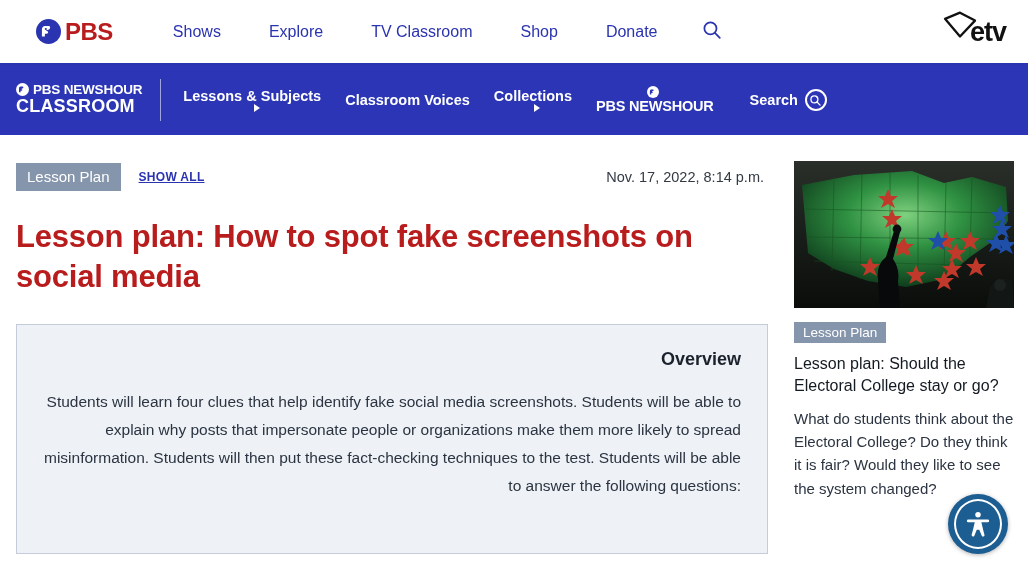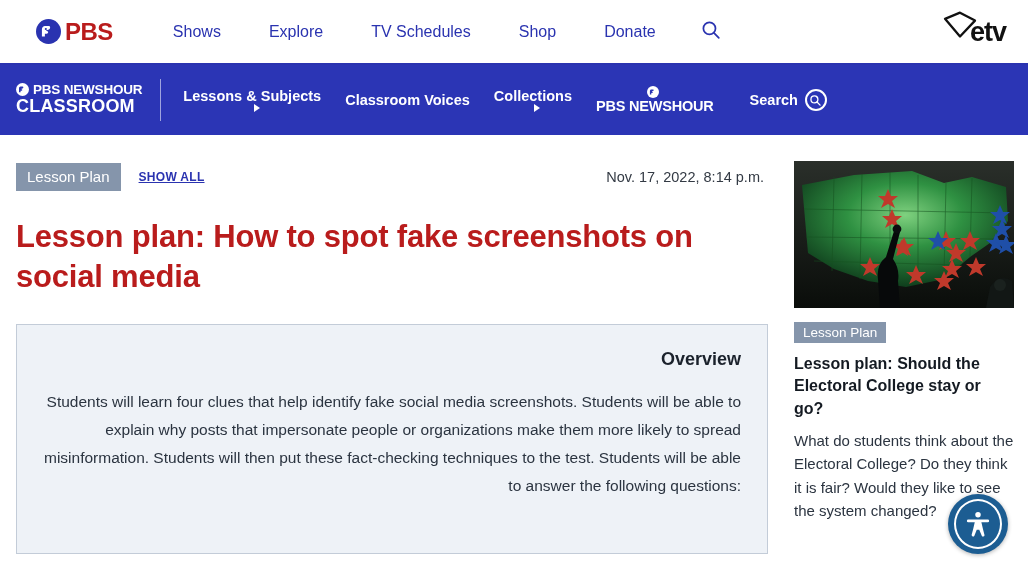--- a/index.html
+++ b/index.html
@@ -266,21 +266,21 @@
   .thumb-badge {
     display: inline-block;
     background: #8595ab;
     color: #fff;
     font-size: 13.5px;
     padding: 3px 9px;
     margin-top: 14px;
   }
   .card-title {
     font-size: 16px;
-    font-weight: bold;
+    font-weight: normal;
     color: #141a22;
     line-height: 1.4;
     margin: 10px 0 0 0;
     width: 218px;
   }
   .card-desc {
     font-size: 15px;
     color: #2b3440;
     line-height: 1.55;
     margin: 9px 0 0 0;
@@ -321,21 +321,21 @@
         <path d="M7 4.2c-2.4 0-4.3 2-4.3 4.5v10.5h4.2v-4.1h2.6c1.1 0 2-.9 2-2s-.9-1.9-2-1.9h-.5v-1.3h1.3c2.2 0 4-1.6 4-3.6 0-1.3-.8-2.1-2-2.1H7z" fill="#ffffff"></path>
         <circle cx="8.2" cy="8.4" r="1.5" fill="#2a33b0"></circle>
       </svg>
     </span>
     <span class="pbs-word">PBS</span>
   </a>
 
   <nav class="pbs-nav">
     <a href="#">Shows</a>
     <a href="#">Explore</a>
-    <a href="#">TV Schedules</a>
+    <a href="#">TV Classroom</a>
     <a href="#">Shop</a>
     <a href="#">Donate</a>
   </nav>
 
   <button class="pbs-search-btn">
     <span>
       <svg width="22" height="22" viewBox="0 0 24 24" fill="none" aria-hidden="true">
         <circle cx="10.3" cy="10.3" r="6.6" stroke="#2a33b0" stroke-width="1.9"></circle>
         <line x1="15.2" y1="15.2" x2="20.5" y2="20.5" stroke="#2a33b0" stroke-width="1.9" stroke-linecap="round"></line>
       </svg>

